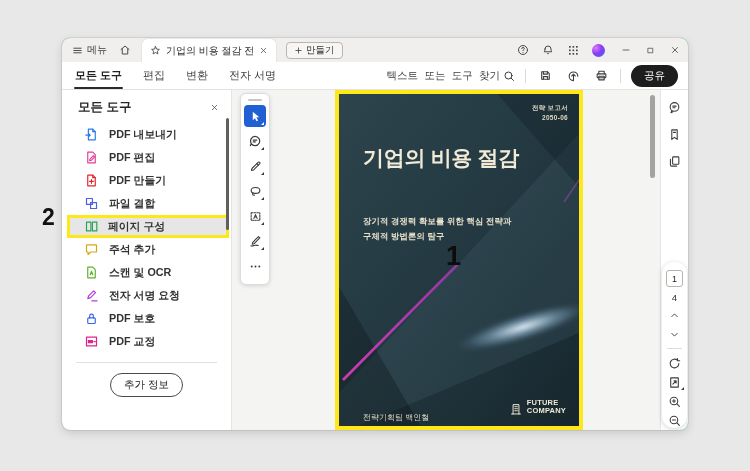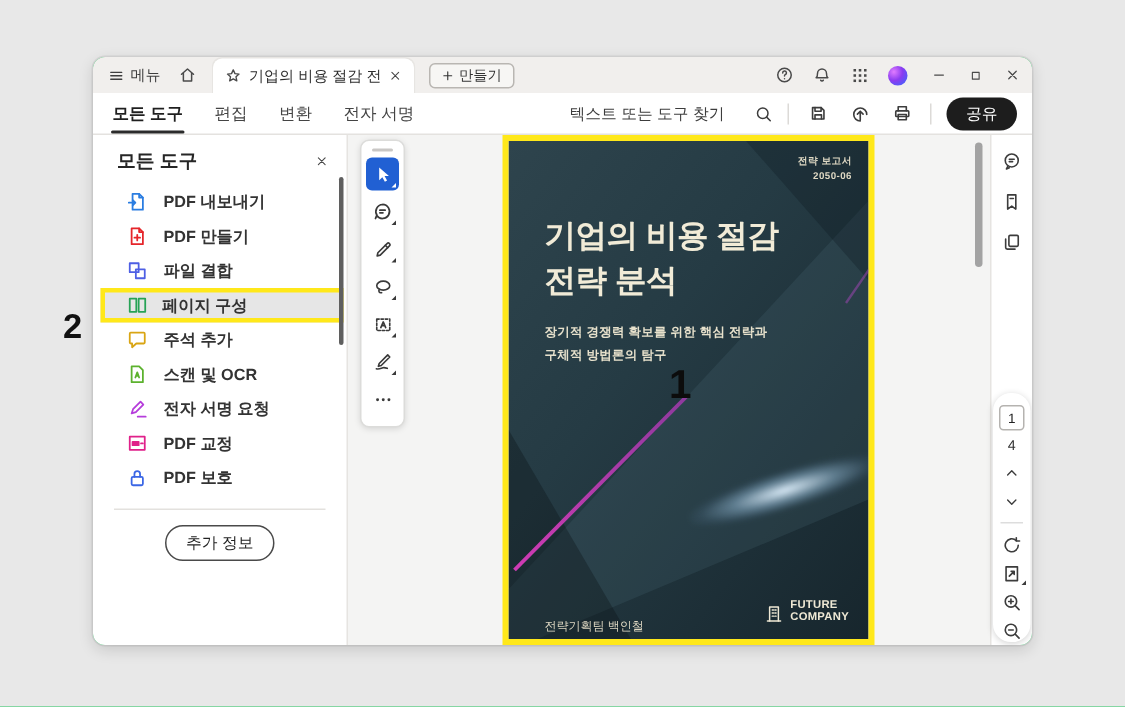--- a/index.html
+++ b/index.html
@@ -51,21 +51,21 @@
     height:28px; background:#fff; border-bottom:1px solid #e4e2df;
     display:flex; align-items:center; padding:0 10px 0 12px; flex:none;
   }
   .main-tabs { display:flex; align-items:center; gap:19px; }
   .main-tab { font-size:11px; color:#444; position:relative; padding:6px 1px; cursor:default; }
   .main-tab.active { color:#1f1f1f; font-weight:700; }
   .main-tab.active::after {
     content:""; position:absolute; left:0; right:0; bottom:0; height:2px; background:#2b2b2b; border-radius:1px;
   }
   .toolbar-right { margin-left:auto; display:flex; align-items:center; gap:10px; }
-  .search-box { display:flex; align-items:center; gap:20px; font-size:10.5px; color:#3c3c3c; }
+  .search-box { display:flex; align-items:center; gap:3px; font-size:10.5px; color:#3c3c3c;font-family:Liberation Mono, monospace; }
   .v-div { width:1px; height:14px; background:#dcdad7; }
   .icon-btn { color:#3c3c3c; display:flex; align-items:center; justify-content:center; width:18px; height:18px; }
   .share-btn {
     background:var(--share-black,#1d1d1d); color:#fff; font-size:10.5px;
     border-radius:11px; padding:4px 13px; display:flex; align-items:center;
   }
 
   
   .content { flex:1; display:flex; min-height:0; }
 
@@ -327,20 +327,29 @@
             <span class="s-icon" style="color: rgb(42, 125, 225);">
               <svg width="15" height="15" viewBox="0 0 24 24" fill="none" stroke="currentColor" stroke-width="1.9" stroke-linecap="round" stroke-linejoin="round">
                 <path d="M7 3.5h7l4 4v13H7z"></path>
                 <path d="M14 3.5v4h4"></path>
                 <path d="M3 13h7M7.2 10.2L10 13l-2.8 2.8"></path>
               </svg>
             </span>
             <span class="s-label">PDF 내보내기</span>
           </div>
           <div class="s-item">
+            <span class="s-icon" style="color: rgb(226, 63, 148);">
+              <svg width="15" height="15" viewBox="0 0 24 24" fill="none" stroke="currentColor" stroke-width="1.9" stroke-linecap="round" stroke-linejoin="round">
+                <path d="M6 3.5h8l4 4v13H6z"></path>
+                <path d="M9.5 14.5l5.5-5.5 2 2-5.5 5.5-2.4.4z"></path>
+              </svg>
+            </span>
+            <span class="s-label">PDF 편집</span>
+          </div>
+          <div class="s-item">
             <span class="s-icon" style="color: rgb(229, 37, 42);">
               <svg width="15" height="15" viewBox="0 0 24 24" fill="none" stroke="currentColor" stroke-width="1.9" stroke-linecap="round" stroke-linejoin="round">
                 <path d="M6 3.5h8l4 4v13H6z"></path>
                 <path d="M14 3.5v4h4"></path>
                 <path d="M12 10.5v6M9 13.5h6"></path>
               </svg>
             </span>
             <span class="s-label">PDF 만들기</span>
           </div>
           <div class="s-item">
@@ -381,37 +390,37 @@
           <div class="s-item">
             <span class="s-icon" style="color: rgb(181, 61, 219);">
               <svg width="15" height="15" viewBox="0 0 24 24" fill="none" stroke="currentColor" stroke-width="1.9" stroke-linecap="round" stroke-linejoin="round">
                 <path d="M6 17l1.5-4.5 8-8 3 3-8 8z"></path>
                 <path d="M12.5 20.5H21"></path>
               </svg>
             </span>
             <span class="s-label">전자 서명 요청</span>
           </div>
           <div class="s-item">
+            <span class="s-icon" style="color: rgb(58, 102, 229);">
+              <svg width="15" height="15" viewBox="0 0 24 24" fill="none" stroke="currentColor" stroke-width="1.9" stroke-linecap="round" stroke-linejoin="round">
+                <rect x="6" y="11" width="12" height="9" rx="1.5"></rect>
+                <path d="M9 11V8a3 3 0 0 1 6 0v3"></path>
+              </svg>
+            </span>
+            <span class="s-label">PDF 보호</span>
+          </div>
+          <div class="s-item">
             <span class="s-icon" style="color: rgb(224, 33, 138);">
               <svg width="15" height="15" viewBox="0 0 24 24" fill="none" stroke="currentColor" stroke-width="1.9" stroke-linecap="round" stroke-linejoin="round">
                 <rect x="4" y="5" width="16" height="14"></rect>
                 <path d="M7 10.5h6.5v3.5H7z" fill="currentColor"></path>
                 <path d="M16 12.2h2"></path>
               </svg>
             </span>
             <span class="s-label">PDF 교정</span>
-          </div>
-          <div class="s-item">
-            <span class="s-icon" style="color: rgb(58, 102, 229);">
-              <svg width="15" height="15" viewBox="0 0 24 24" fill="none" stroke="currentColor" stroke-width="1.9" stroke-linecap="round" stroke-linejoin="round">
-                <rect x="6" y="11" width="12" height="9" rx="1.5"></rect>
-                <path d="M9 11V8a3 3 0 0 1 6 0v3"></path>
-              </svg>
-            </span>
-            <span class="s-label">PDF 보호</span>
           </div>
         </div>
       <div class="sb-scrollthumb"></div>
       <div class="sb-divider"></div>
       <button class="more-info-btn">추가 정보</button>
     </div>
 
     <div class="doc-area">
 
       <div class="tool-rail" id="tool-rail">
@@ -494,21 +503,20 @@
           </defs>
           <line x1="4" y1="286" x2="119" y2="170" stroke="url(#lg)" stroke-width="2.6"></line>
           <line x1="225" y1="108" x2="247" y2="76" stroke="rgba(165,70,185,0.5)" stroke-width="1.6"></line>
         </svg>
         <div class="cover-badge">
           <div>전략 보고서</div>
           <div>2050-06</div>
         </div>
         <div class="cover-title">
           <div>기업의 비용 절감</div>
-          <div>전략 분석</div>
         </div>
         <div class="cover-subtitle">
           <div>장기적 경쟁력 확보를 위한 핵심 전략과</div>
           <div>구체적 방법론의 탐구</div>
         </div>
         <div class="callout-1">1</div>
         <div class="cover-author">전략기획팀 백인철</div>
         <div class="cover-logo">
           <span>
               <svg width="14" height="14" viewBox="0 0 24 24" fill="none" stroke="currentColor" stroke-width="1.7" stroke-linecap="round" stroke-linejoin="round">

